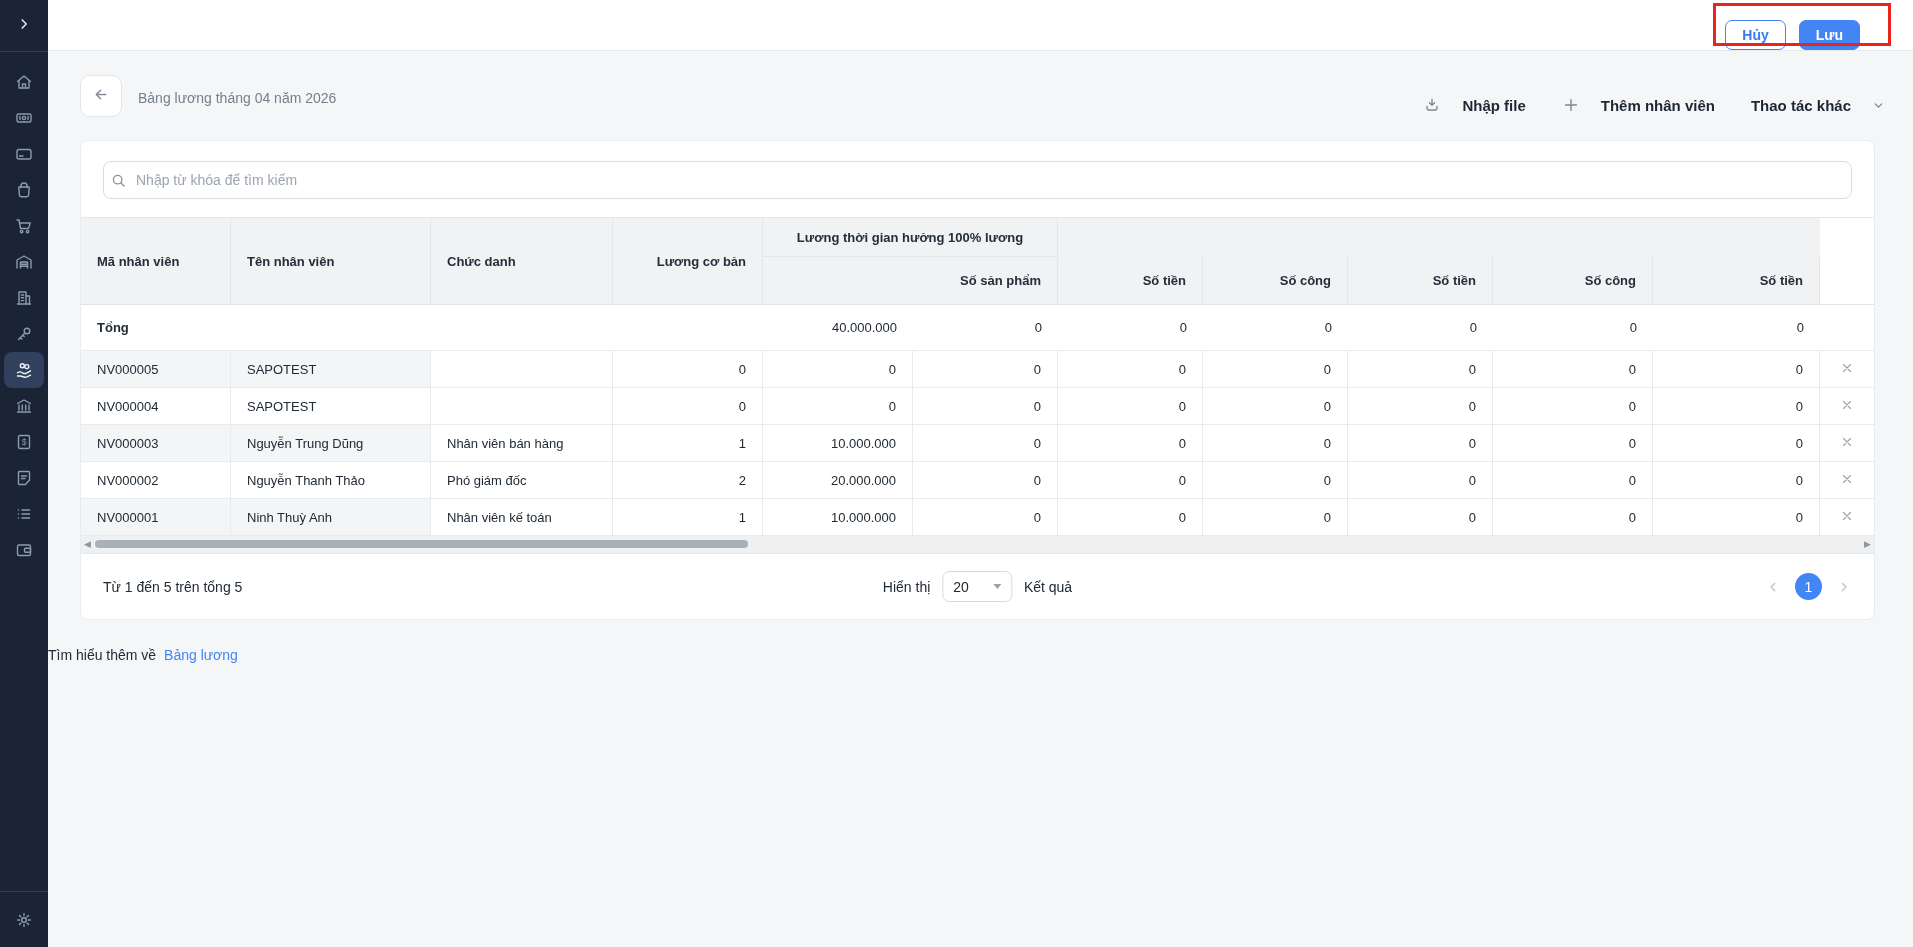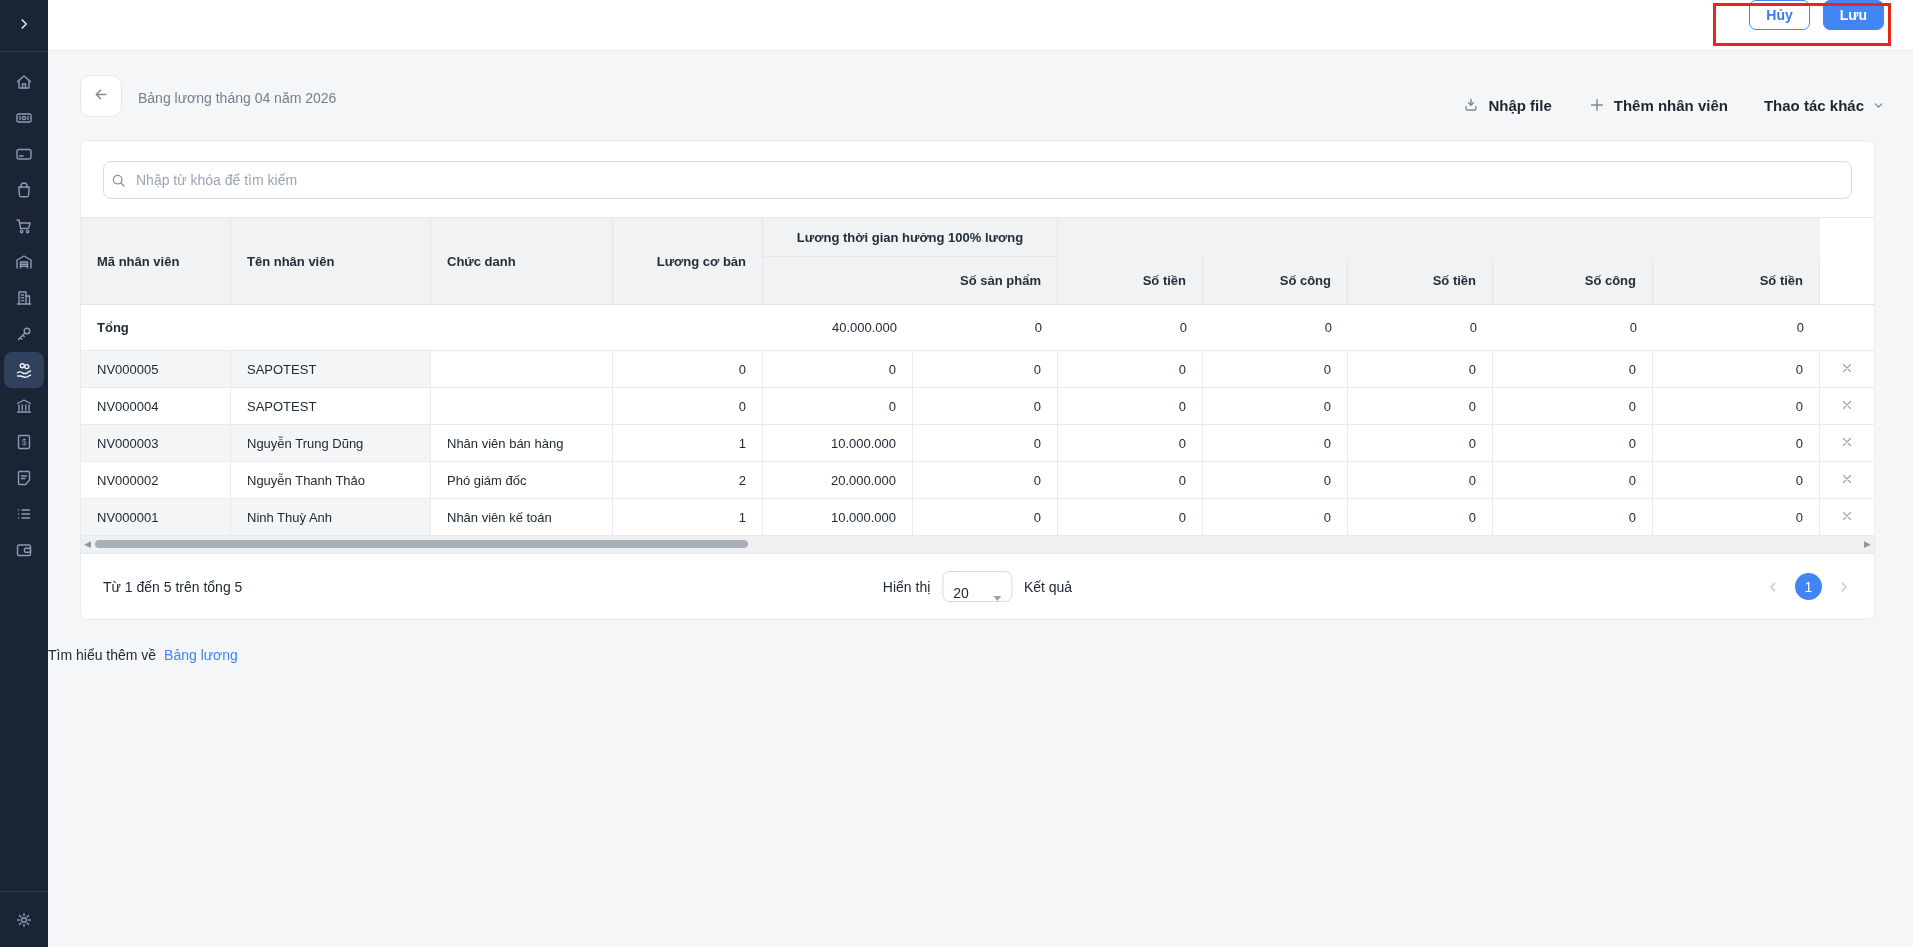--- a/index.html
+++ b/index.html
@@ -12,36 +12,36 @@
   .sb-top { height:52px; display:flex; align-items:center; justify-content:center; border-bottom:1px solid #303c4f; }
   .sb-expand { background:none; border:none; color:#dde4ee; cursor:pointer; display:flex; }
   .sb-nav { padding-top:12px; display:flex; flex-direction:column; align-items:center; }
   .sb-item { width:40px; height:36px; display:flex; align-items:center; justify-content:center; color:#8d9ab0; cursor:pointer; }
   .sb-item.active { background:#30405d; border-radius:8px; color:#eef2f8; }
   .sb-bottom { position:absolute; bottom:0; left:0; width:48px; border-top:1px solid #303c4f; height:56px; display:flex; align-items:center; justify-content:center; color:#8d9ab0; }
   .sb-item svg, .sb-bottom svg { display:block; }
 
   
   .main { flex:1; display:flex; flex-direction:column; min-width:0; }
-  .topbar { position:relative; height:51px; background:#fff; border-bottom:1px solid #e8eaed; display:flex; align-items:flex-start; justify-content:flex-end; padding-right:29px; gap:13px; }
+  .topbar { position:relative; height:51px; background:#fff; border-bottom:1px solid #e8eaed; display:flex; align-items:flex-end; justify-content:flex-end; padding-right:53px; gap:13px; }
   .annotation-box { position:absolute; right:22px; top:3px; width:178px; height:43px; border:3px solid #e8251d; pointer-events:none; }
   .btn { height:30px; border-radius:7px; font-size:14px; font-weight:600; padding:0 16px; cursor:pointer; font-family:inherit; }
   .btn-outline { background:#fff; border:1px solid #4285f4; color:#3a7bf0; }
   .btn-primary { background:#4285f4; border:1px solid #4285f4; color:#fff; }
 
   .content { flex:1; overflow:hidden; }
 
   
   .page-header { display:flex; align-items:center; margin:14px 28px 0 32px; height:62px; }
   .back-btn { width:42px; height:42px; background:#fff; border:1px solid #e3e6ea; border-radius:10px; display:flex; align-items:center; justify-content:center; color:#828c99; cursor:pointer; }
   .titles { margin-left:16px; }
   .page-title { font-size:23px; font-weight:700; color:#17202e; line-height:1.25; }
   .page-subtitle { font-size:14px; color:#76808d; margin-top:3px; }
   .hdr-actions { margin-left:auto; display:flex; align-items:center; gap:36px; }
-  .hdr-action { background:none; border:none; display:flex; align-items:center; gap:8px; font-size:15px; font-weight:600; color:#1d2733; cursor:pointer; font-family:inherit;margin-top:18px; }
+  .hdr-action { background:none; border:none; display:flex; align-items:center; gap:21px; font-size:15px; font-weight:600; color:#1d2733; cursor:pointer; font-family:inherit;margin-top:18px; }
   .hdr-action .ico { color:#7d8690; display:flex; }
 
   
   .card { margin:13px 38px 0 32px; background:#fff; border:1px solid #e9ecef; border-radius:8px; overflow:hidden; }
   .search-wrap { margin:20px 22px 18px 22px; height:38px; border:1px solid #d9dde3; border-radius:8px; display:flex; align-items:center; padding:0 6px; gap:9px; background:#fff; }
   .search-wrap .ico { color:#8d95a1; display:flex; }
   .search-input { border:none; outline:none; flex:1; font-size:14px; color:#212b36; font-family:inherit; background:transparent; }
   .search-input::placeholder { color:#9aa4b2; }
 
   :root { --cols:150px 200px 182px 150px 150px 145px 145px 145px 145px 160px 167px minmax(40px,1fr); }
@@ -65,21 +65,21 @@
   .total .amt { font-weight:500; }
 
   .hscroll { position:relative; height:17px; background:#eef0f2; }
   .hs-thumb { position:absolute; left:14px; top:4px; width:653px; height:8px; border-radius:4px; background:#aab0b7; cursor:grab; }
   .hs-arrow { position:absolute; top:2px; font-size:9px; color:#8f969e; cursor:pointer; line-height:13px; }
   .hs-arrow.left { left:3px; }
   .hs-arrow.right { right:3px; }
 
   .pagination { height:66px; border-top:1px solid #e7e9ec; display:flex; align-items:center; padding:0 22px; position:relative; font-size:14px; }
   .pg-center { position:absolute; left:50%; transform:translateX(-50%); display:flex; align-items:center; gap:12px; }
-  .pg-select { height:31px; min-width:54px; border:1px solid #d6dae0; border-radius:7px; display:flex; align-items:flex-end; justify-content:center; gap:24px; padding:0 10px; cursor:pointer; background:#fff; }
+  .pg-select { height:31px; min-width:54px; border:1px solid #d6dae0; border-radius:7px; display:flex; align-items:center; justify-content:center; gap:24px; padding:0 10px; cursor:pointer; background:#fff; }
   .pg-select .caret { width:0; height:0; border-left:4px solid transparent; border-right:4px solid transparent; border-top:5px solid #9aa1ad; }
   .pg-right { margin-left:auto; display:flex; align-items:center; gap:14px; }
   .pg-chevron { color:#c9cdd3; display:flex; cursor:pointer; }
   .pg-page { width:27px; height:27px; border-radius:50%; background:#4285f4; color:#fff; display:flex; align-items:center; justify-content:center; font-size:14px; cursor:pointer; }
 
   .learn-more { margin-top:27px; text-align:left; font-size:14px; color:#212b36; }
   .learn-more a { color:#4285f4; text-decoration:none; cursor:pointer; margin-left:4px; }
 </style>
 </head>
 <body>

